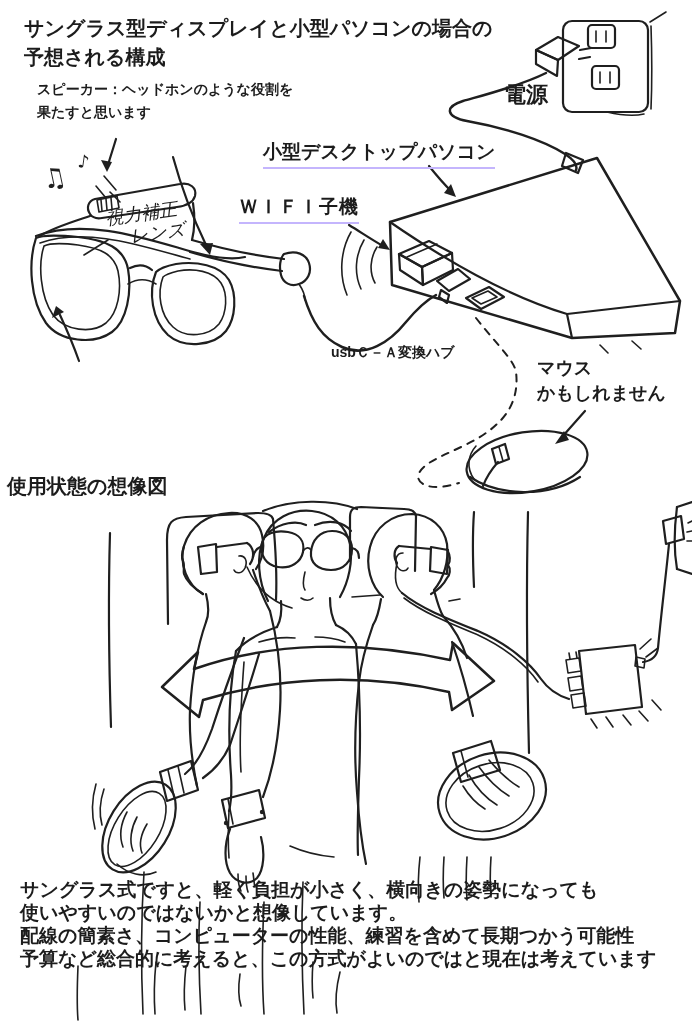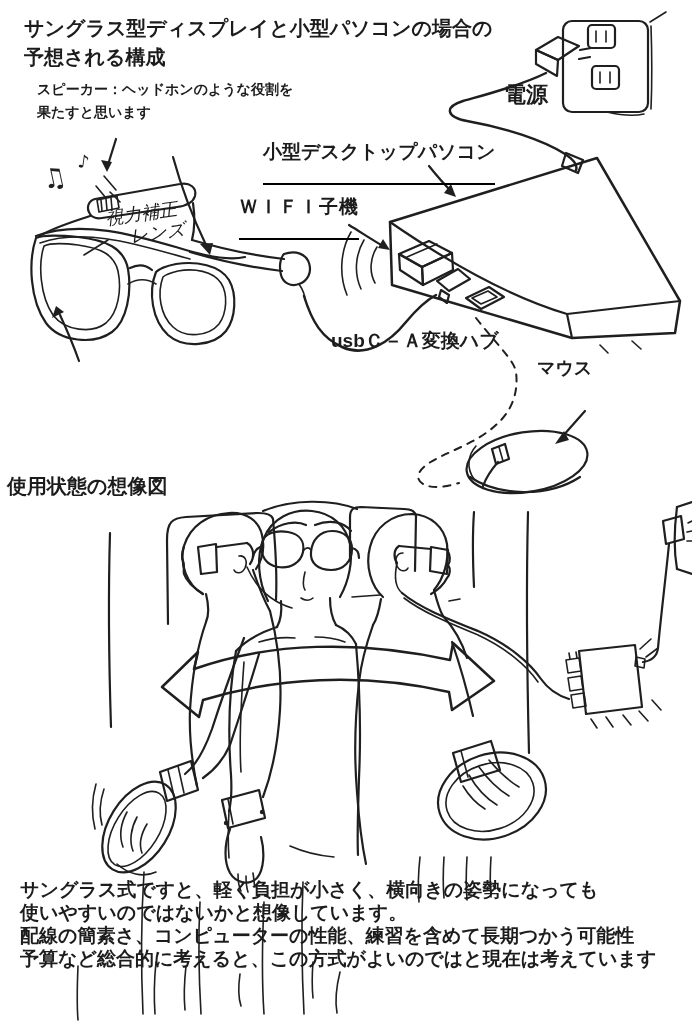--- a/index.html
+++ b/index.html
@@ -11,25 +11,25 @@
   .sk {fill:none;stroke:#1f1f1f;stroke-width:2.5;stroke-linecap:round;stroke-linejoin:round;}
   .fl {fill:#1f1f1f;stroke:none;}
   .dash{fill:none;stroke:#1f1f1f;stroke-width:2;stroke-dasharray:7 7;stroke-linecap:round;}
   .note{fill:#1f1f1f;font-family:"DejaVu Sans",sans-serif;}
   .lbl{position:absolute;white-space:nowrap;color:#1c1c1c;font-weight:600;}
   .title{left:24px;top:14px;font-size:20px;line-height:29px;}
   .speaker{left:37px;top:78px;font-size:14px;line-height:23px;}
   .power{left:504px;top:80px;font-size:22px;}
   .pclabel{left:263px;top:139px;font-size:19px;}
   .wifilabel{left:239px;top:194px;font-size:19px;letter-spacing:1px;}
-  .ul{border-bottom:2px solid #000000;padding-bottom:18px;display:inline-block;}
+  .ul{border-bottom:2px solid #c4b5fd;padding-bottom:2px;display:inline-block;}
   .lens{left:104px;top:209px;font-size:18px;line-height:21px;font-style:italic;font-weight:500;
         transform:rotate(-8deg);transform-origin:left top;}
   .lens .l2{margin-left:22px;}
-  .hub{left:331px;top:328px;font-size:19px;}
+  .hub{left:331px;top:344px;font-size:14px;}
   .mouse{left:537px;top:356px;font-size:18px;line-height:25px;}
   .gnote{left:10px;top:370px;font-size:19px;line-height:22px;}
   .heading{left:7px;top:473px;font-size:20px;font-weight:700;}
   .caption{left:20px;top:878px;font-size:19px;line-height:23px;}
 </style>
 </head>
 <body>
 
 <div class="page">
 
@@ -317,20 +317,21 @@
 
 <div class="lbl lens">
   <div>視力補正</div>
   <div class="l2">レンズ</div>
 </div>
 
 <div class="lbl hub">usbＣ－Ａ変換ハブ</div>
 
 <div class="lbl mouse">
   <div>マウス</div>
+  <div>かもしれません</div>
 </div>
 
 
 <div class="lbl heading">使用状態の想像図</div>
 
 <div class="lbl caption">
   <div>サングラス式ですと、軽く負担が小さく、横向きの姿勢になっても</div>
   <div>使いやすいのではないかと想像しています。</div>
   <div>配線の簡素さ、コンピューターの性能、練習を含めて長期つかう可能性</div>
   <div>予算など総合的に考えると、この方式がよいのではと現在は考えています</div>

